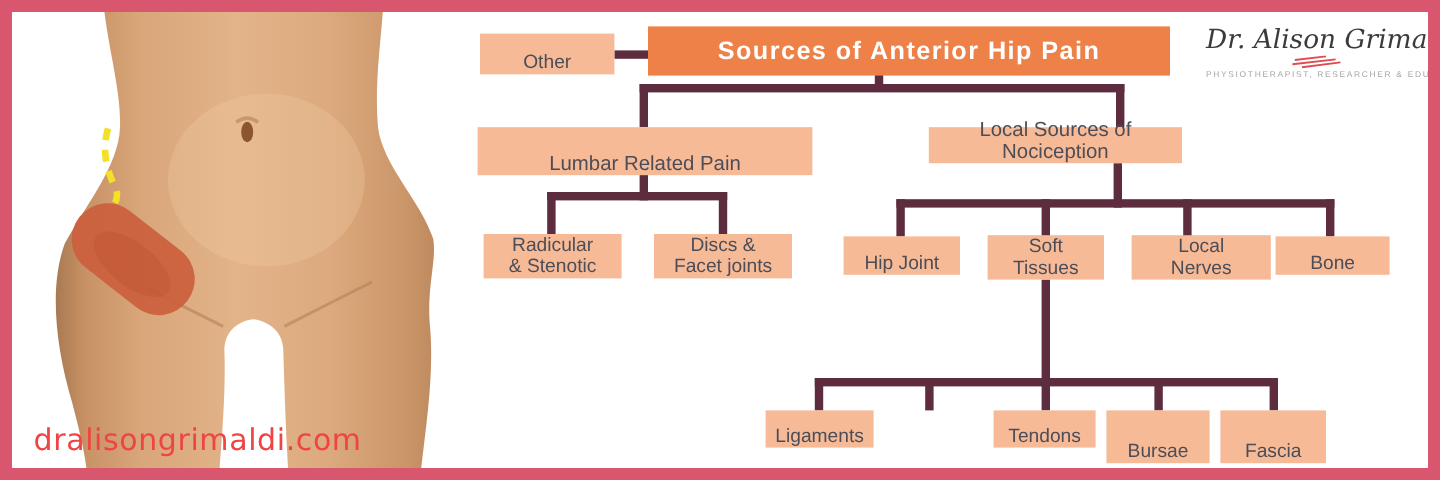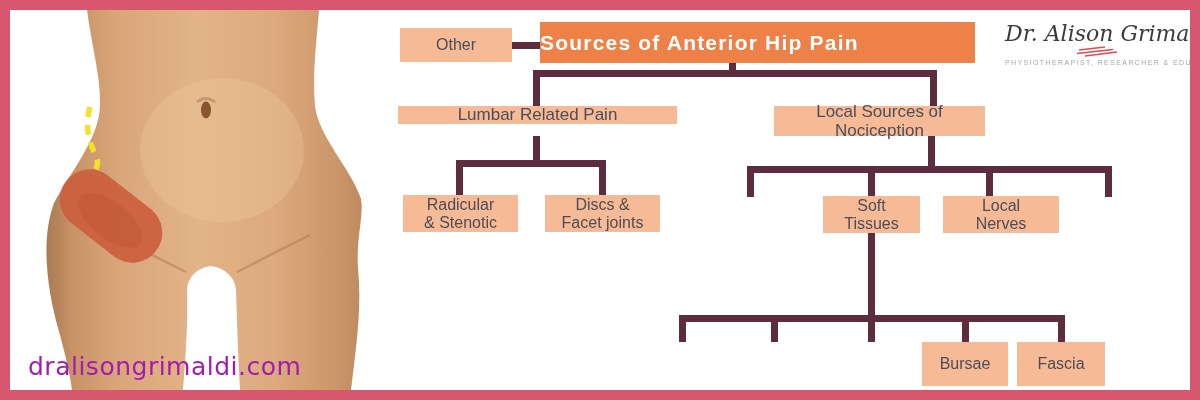--- a/index.html
+++ b/index.html
@@ -20,35 +20,35 @@
     background:#ffffff;
     overflow:hidden;
     font-family:"Liberation Sans",sans-serif;
   }
   .abs{position:absolute;}
   
   .photo{left:0;top:0;width:380px;height:380px;}
   .watermark{
     left:18px;top:342px;
     font-family:"DejaVu Sans",sans-serif;
-    font-size:25px;color:#a21caf;letter-spacing:.5px;
+    font-size:25px;color:#ef4444;letter-spacing:.5px;
   }
   
   .node{
     background:var(--node-peach);
     color:var(--node-text);
-    display:flex;flex-direction:column;align-items:center;justify-content:center;
+    display:flex;flex-direction:column;align-items:center;justify-content:flex-end;
     text-align:center;line-height:1.12;
     font-weight:500;
   }
   .node span{display:block;}
   .title-node{
     background:var(--title-orange);
     color:#ffffff;
-    display:flex;align-items:center;
+    display:flex;align-items:center;justify-content:center;
     font-weight:700;font-size:21px;letter-spacing:1.2px;
   }
   .fs17{font-size:17px;}
   .fs16{font-size:16px;}
   .line{background:var(--connector-maroon);}
   
   .logo{left:995px;top:13px;width:185px;text-align:center;}
   .logo-name{
     font-family:"DejaVu Serif",serif;font-style:italic;
     font-size:22px;color:#3b3b3b;white-space:nowrap;line-height:1;
@@ -147,52 +147,64 @@
   <div class="abs line" style="left:1048px;top:305px;width:7px;height:27px"></div>
 
   <div class="abs node fs16" style="left:390px;top:18px;width:112px;height:34px">
     <span>Other</span>
   </div>
 
   <div class="abs title-node" style="left:530px;top:12px;width:435px;height:41px">
     <span>Sources of Anterior Hip Pain</span>
   </div>
 
-  <div class="abs node fs17" style="left:388px;top:96px;width:279px;height:18px">
+  <div class="abs node fs17" style="left:388px;top:96px;width:279px;height:40px">
     <span>Lumbar Related Pain</span>
   </div>
 
   <div class="abs node fs17" style="left:764px;top:96px;width:211px;height:30px">
     <span>Local Sources of Nociception</span>
   </div>
 
   <div class="abs node fs16" style="left:393px;top:185px;width:115px;height:37px">
     <span>Radicular</span>
     <span>&amp; Stenotic</span>
   </div>
 
   <div class="abs node fs16" style="left:535px;top:185px;width:115px;height:37px">
     <span>Discs &amp;</span>
     <span>Facet joints</span>
   </div>
 
+  <div class="abs node fs16" style="left:693px;top:187px;width:97px;height:32px">
+    <span>Hip Joint</span>
+  </div>
 
   <div class="abs node fs16" style="left:813px;top:186px;width:97px;height:37px">
     <span>Soft</span>
     <span>Tissues</span>
   </div>
 
   <div class="abs node fs16" style="left:933px;top:186px;width:116px;height:37px">
     <span>Local</span>
     <span>Nerves</span>
   </div>
 
-
-
-
+  <div class="abs node fs16" style="left:1053px;top:187px;width:95px;height:32px">
+    <span>Bone</span>
+  </div>
+
+  <div class="abs node fs16" style="left:628px;top:332px;width:90px;height:31px">
+    <span>Ligaments</span>
+  </div>
+
+
+  <div class="abs node fs16" style="left:818px;top:332px;width:85px;height:31px">
+    <span>Tendons</span>
+  </div>
 
   <div class="abs node fs16" style="left:912px;top:332px;width:86px;height:44px">
     <span>Bursae</span>
   </div>
 
   <div class="abs node fs16" style="left:1007px;top:332px;width:88px;height:44px">
     <span>Fascia</span>
   </div>
 
 </div>

